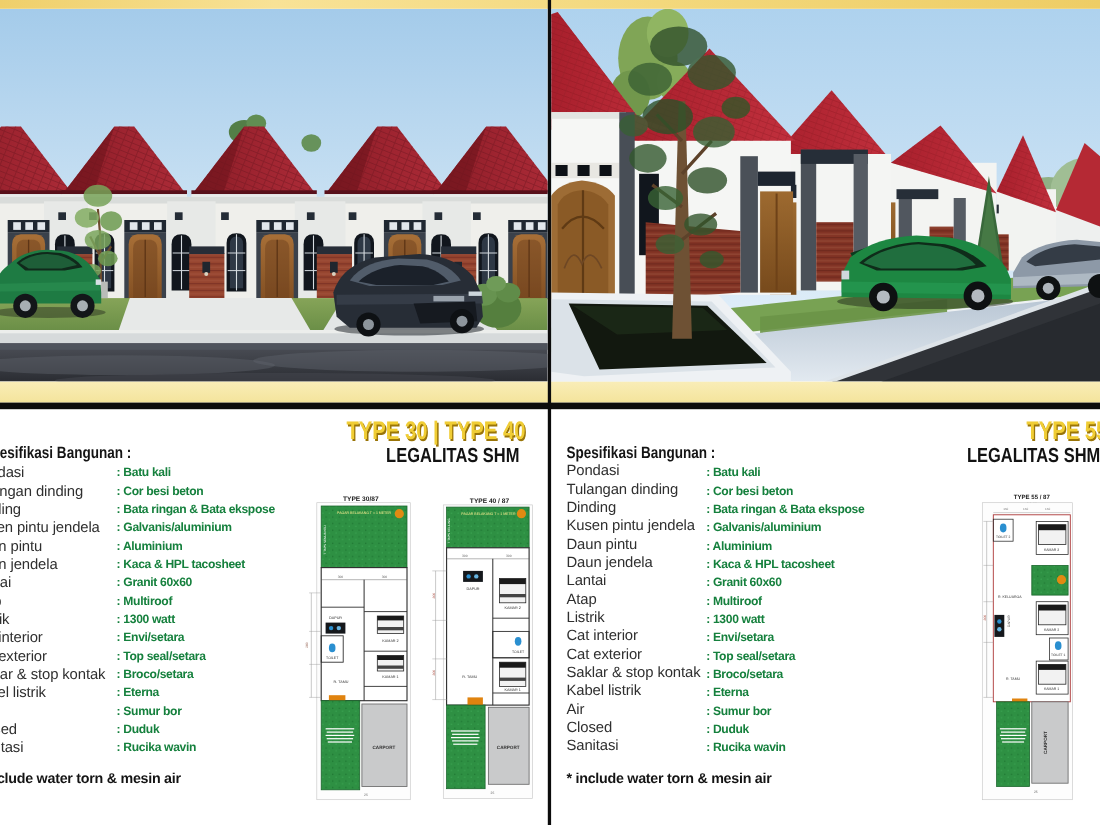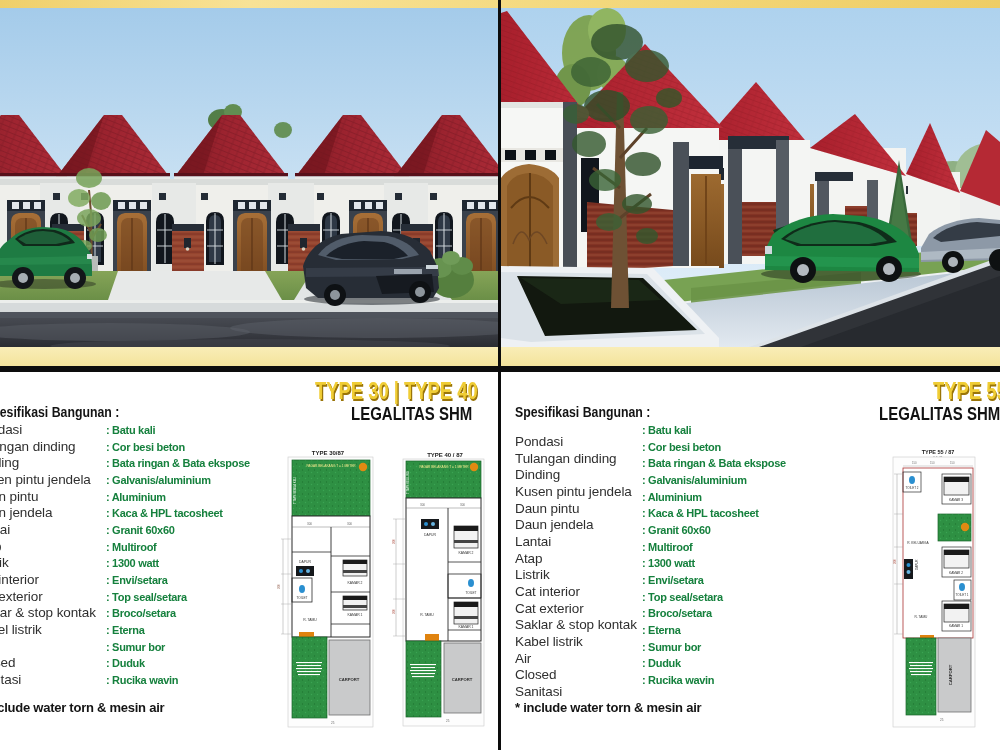--- a/index.html
+++ b/index.html
@@ -429,21 +429,21 @@
 <div class="abs foot" style="left:-22px;top:700px;">* include water torn &amp; mesin air</div>
 
 <div class="abs" style="left:933px;top:374px;width:67px;height:32px;overflow:hidden;">
   <div class="typeh" style="position:absolute;left:0;top:4px;">TYPE 55 | TYPE 70</div>
 </div>
 
 <div class="abs legal" style="left:878.5px;top:403px;">LEGALITAS SHM</div>
 
 <div class="abs spec" style="left:515px;top:403px;">Spesifikasi Bangunan :</div>
 
-<div class="abs lab" style="left:515px;top:434px;">Pondasi
+<div class="abs lab" style="left:515px;top:420px;">Pondasi
 Tulangan dinding
 Dinding
 Kusen pintu jendela
 Daun pintu
 Daun jendela
 Lantai
 Atap
 Listrik
 Cat interior
 Cat exterior

